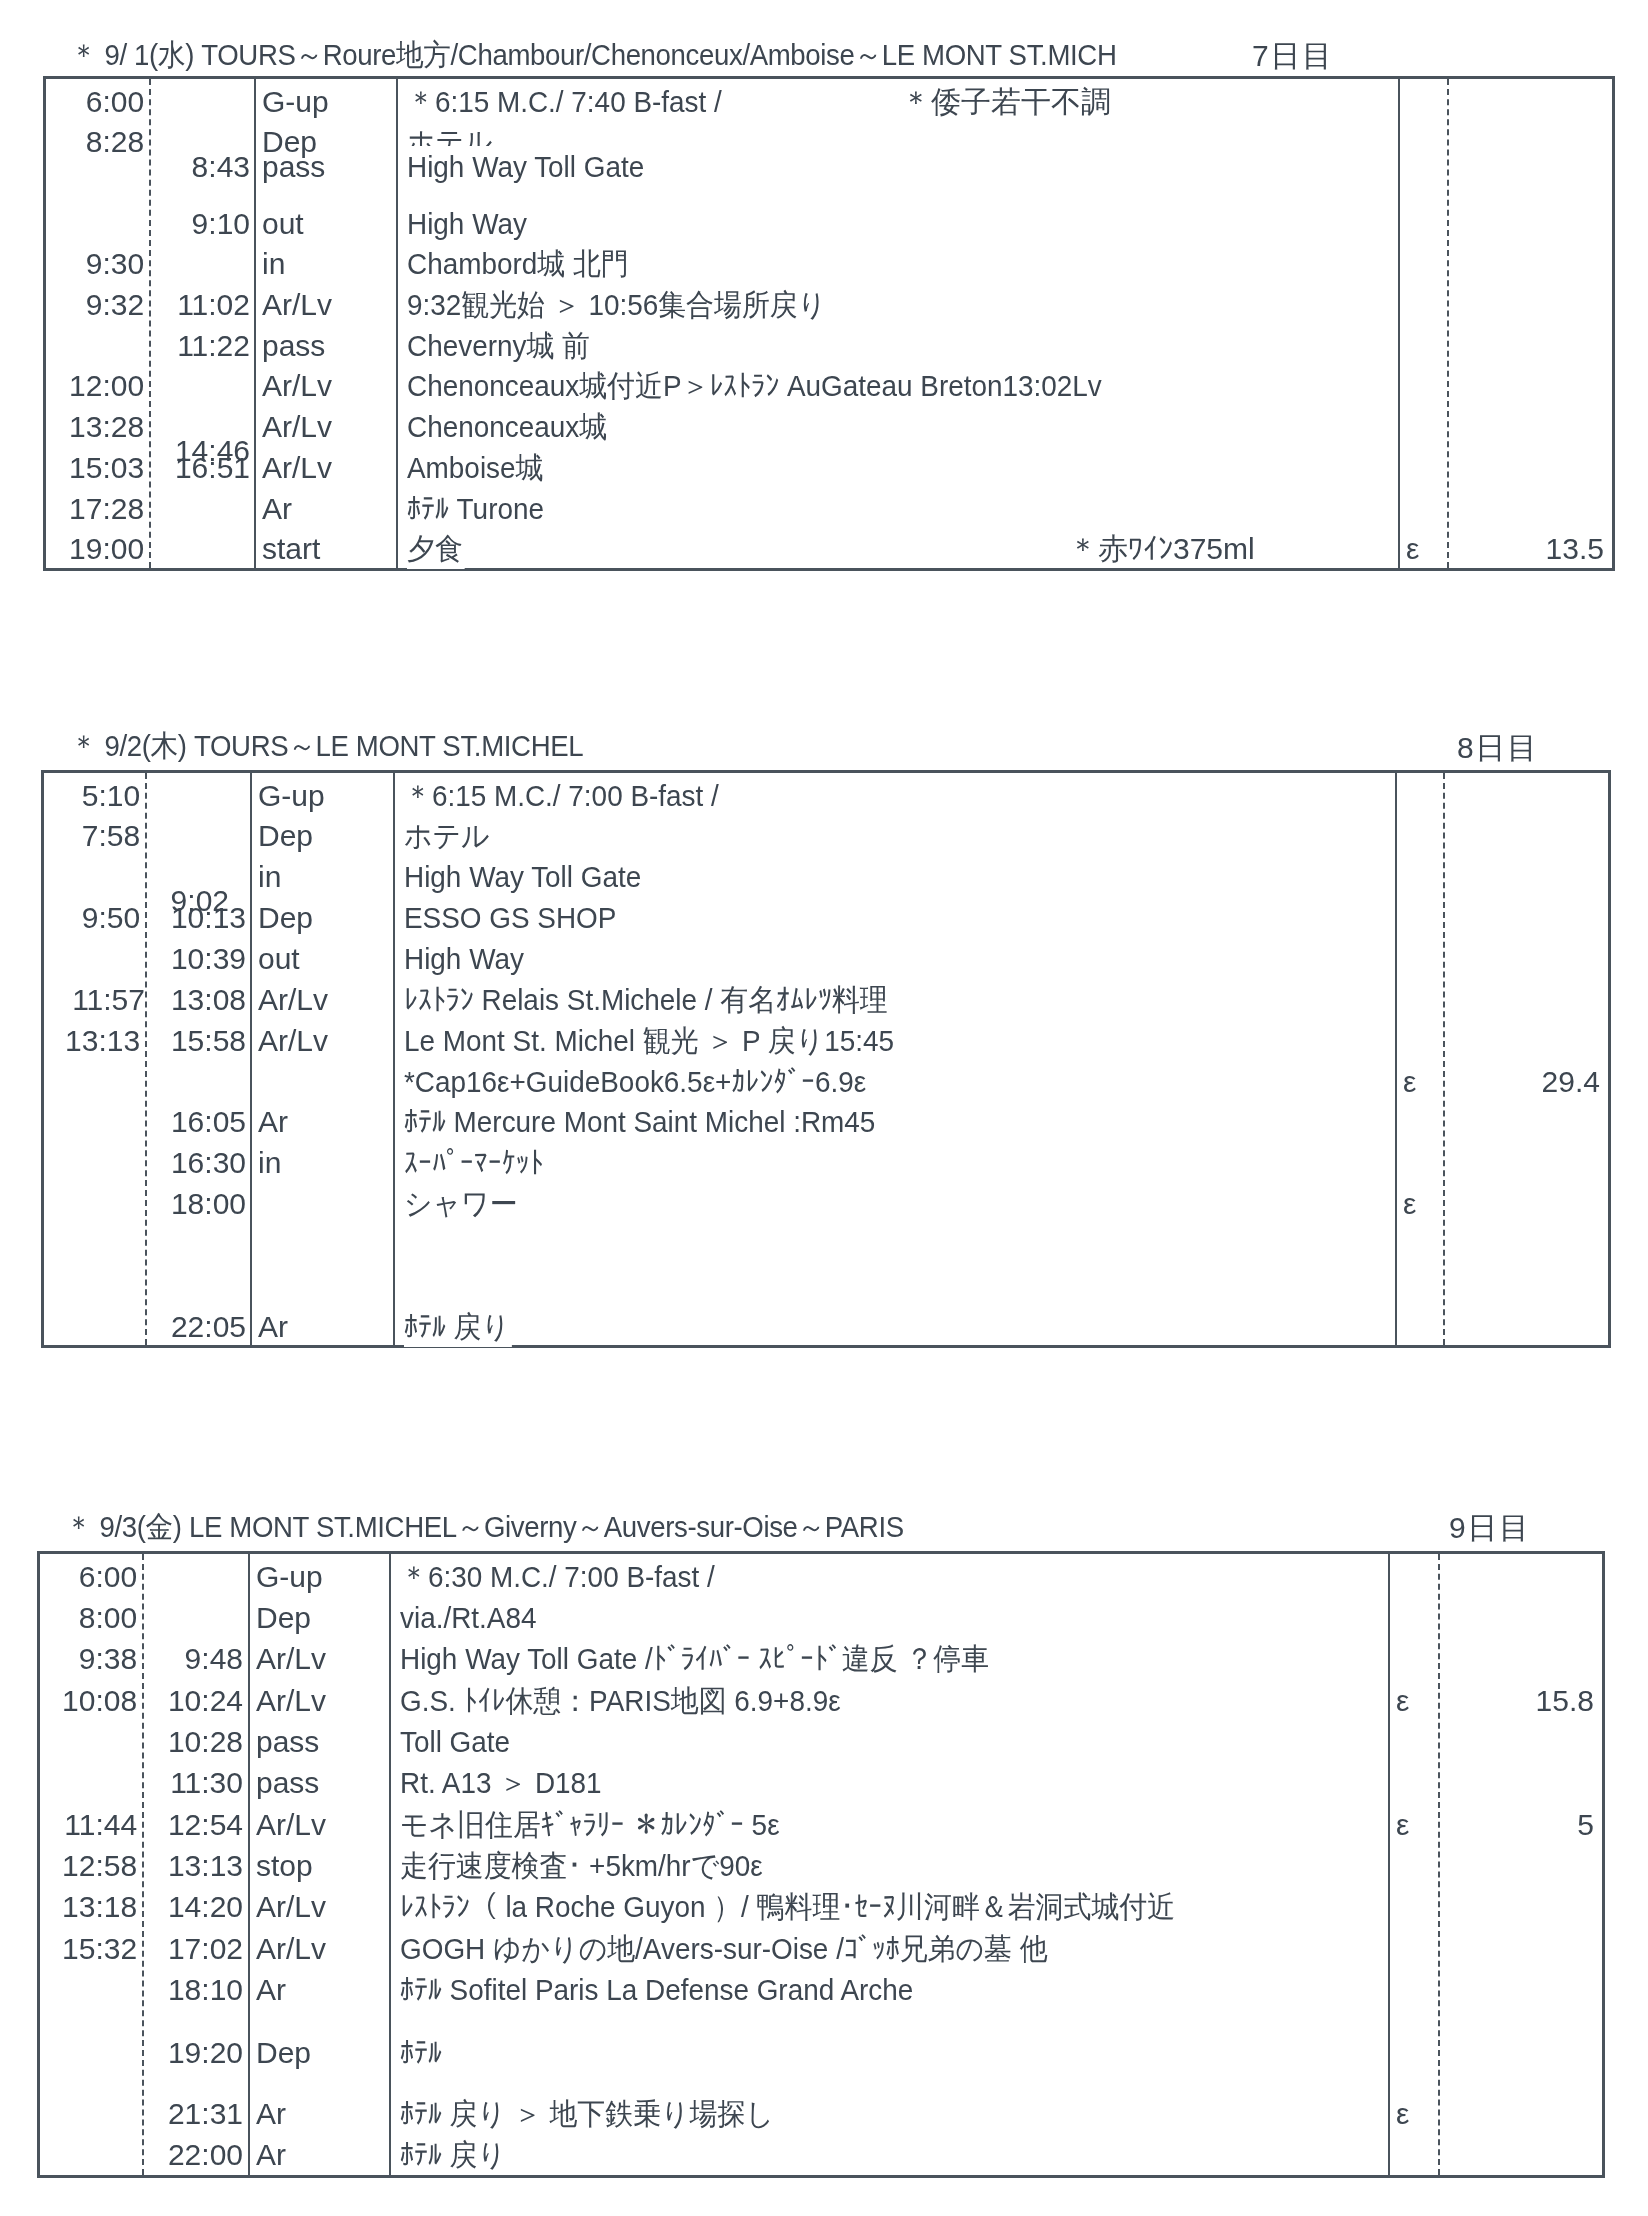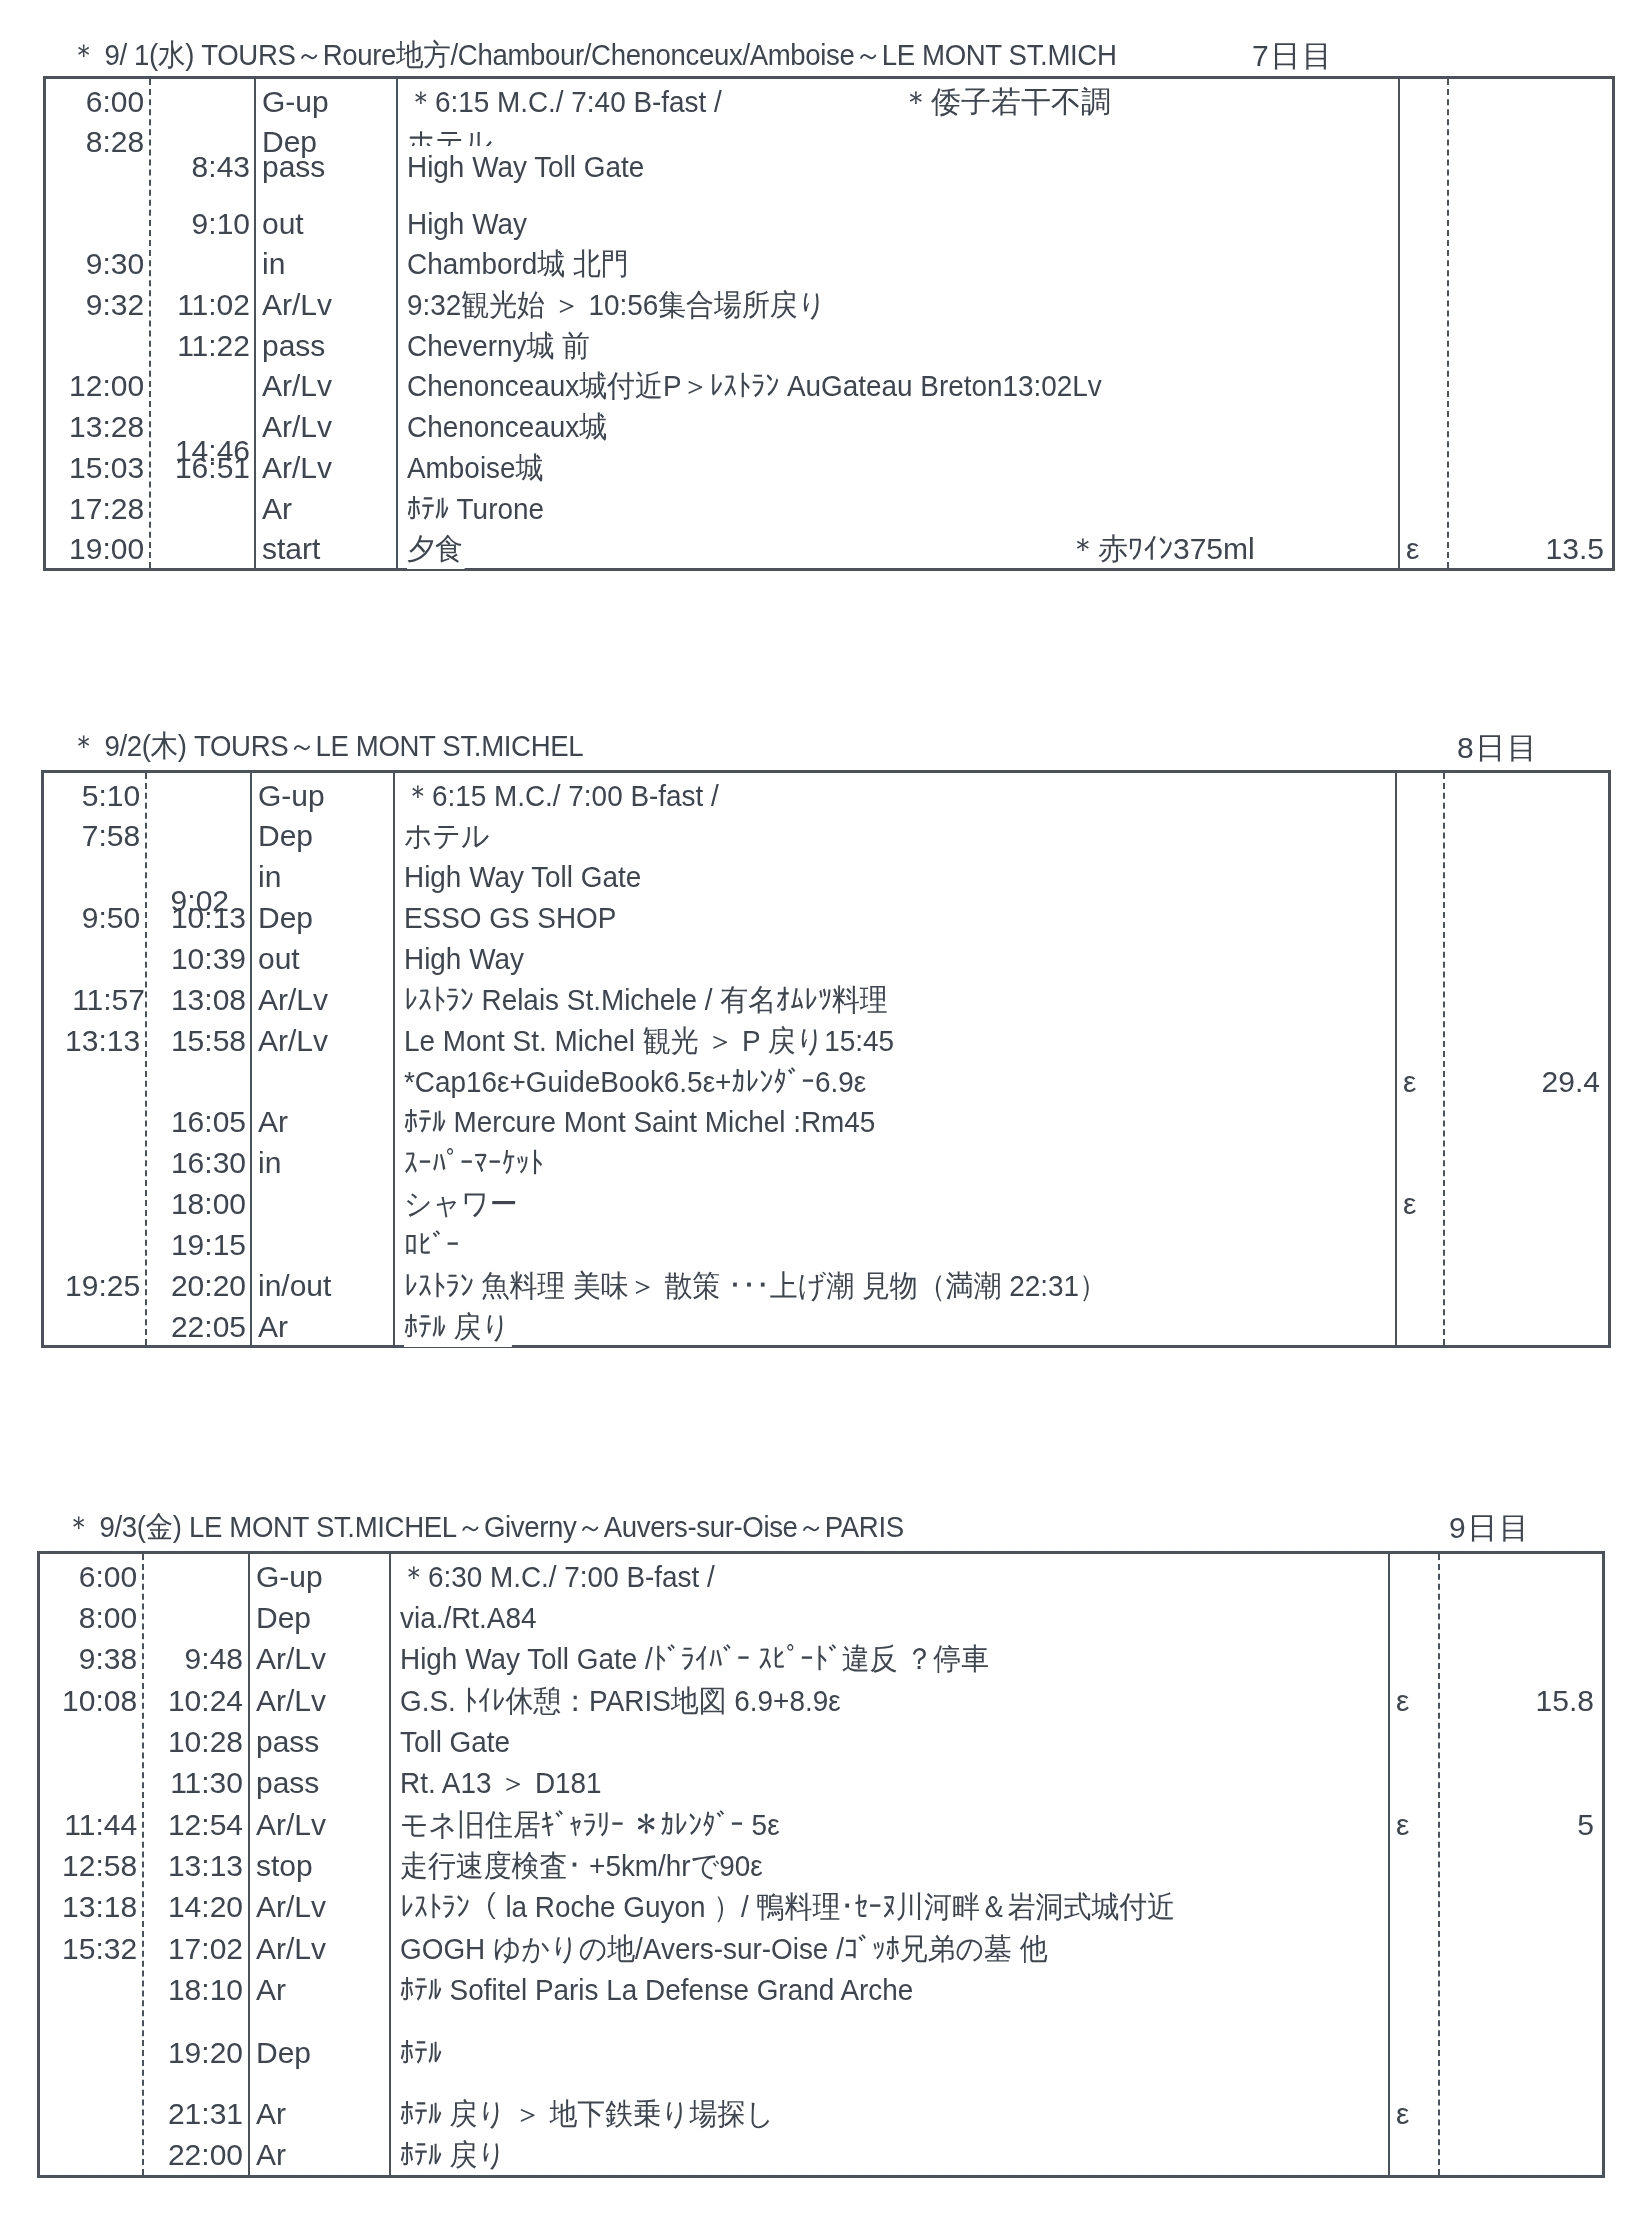--- a/index.html
+++ b/index.html
@@ -225,36 +225,20 @@
           <div class="cell amt" style="left: 1407px; width: 149px;"></div>
         </div>
         <div class="row" style="top: 410px;">
           <div class="cell t1" style="left: 3.2px; width: 93px;"></div>
           <div class="cell t2" style="left: 106px; width: 96px;">18:00</div>
           <div class="cell act" style="left: 214px;"></div>
           <div class="cell desc" style="left: 360px;">シャワー</div>
           <div class="cell eur" style="left: 1359px;">ε</div>
           <div class="cell amt" style="left: 1407px; width: 149px;"></div>
         </div>
-        <div class="row" style="top: 451px;">
-          <div class="cell t1" style="left: 3.2px; width: 93px;"></div>
-          <div class="cell t2" style="left: 106px; width: 96px;">19:15</div>
-          <div class="cell act" style="left: 214px;"></div>
-          <div class="cell desc" style="left: 360px;">ﾛﾋﾞｰ</div>
-          <div class="cell eur" style="left: 1359px;"></div>
-          <div class="cell amt" style="left: 1407px; width: 149px;"></div>
-        </div>
-        <div class="row" style="top: 492px;">
-          <div class="cell t1" style="left: 3.2px; width: 93px;">19:25</div>
-          <div class="cell t2" style="left: 106px; width: 96px;">20:20</div>
-          <div class="cell act" style="left: 214px;">in/out</div>
-          <div class="cell desc" style="left: 360px;">ﾚｽﾄﾗﾝ 魚料理 美味＞ 散策 ･･･上げ潮 見物（満潮 22:31）</div>
-          <div class="cell eur" style="left: 1359px;"></div>
-          <div class="cell amt" style="left: 1407px; width: 149px;"></div>
-        </div>
         <div class="row" style="top: 533px;">
           <div class="cell t1" style="left: 3.2px; width: 93px;"></div>
           <div class="cell t2" style="left: 106px; width: 96px;">22:05</div>
           <div class="cell act" style="left: 214px;">Ar</div>
           <div class="cell desc" style="left: 360px;">ﾎﾃﾙ 戻り</div>
           <div class="cell eur" style="left: 1359px;"></div>
           <div class="cell amt" style="left: 1407px; width: 149px;"></div>
         </div>
       </div>
     </section>

